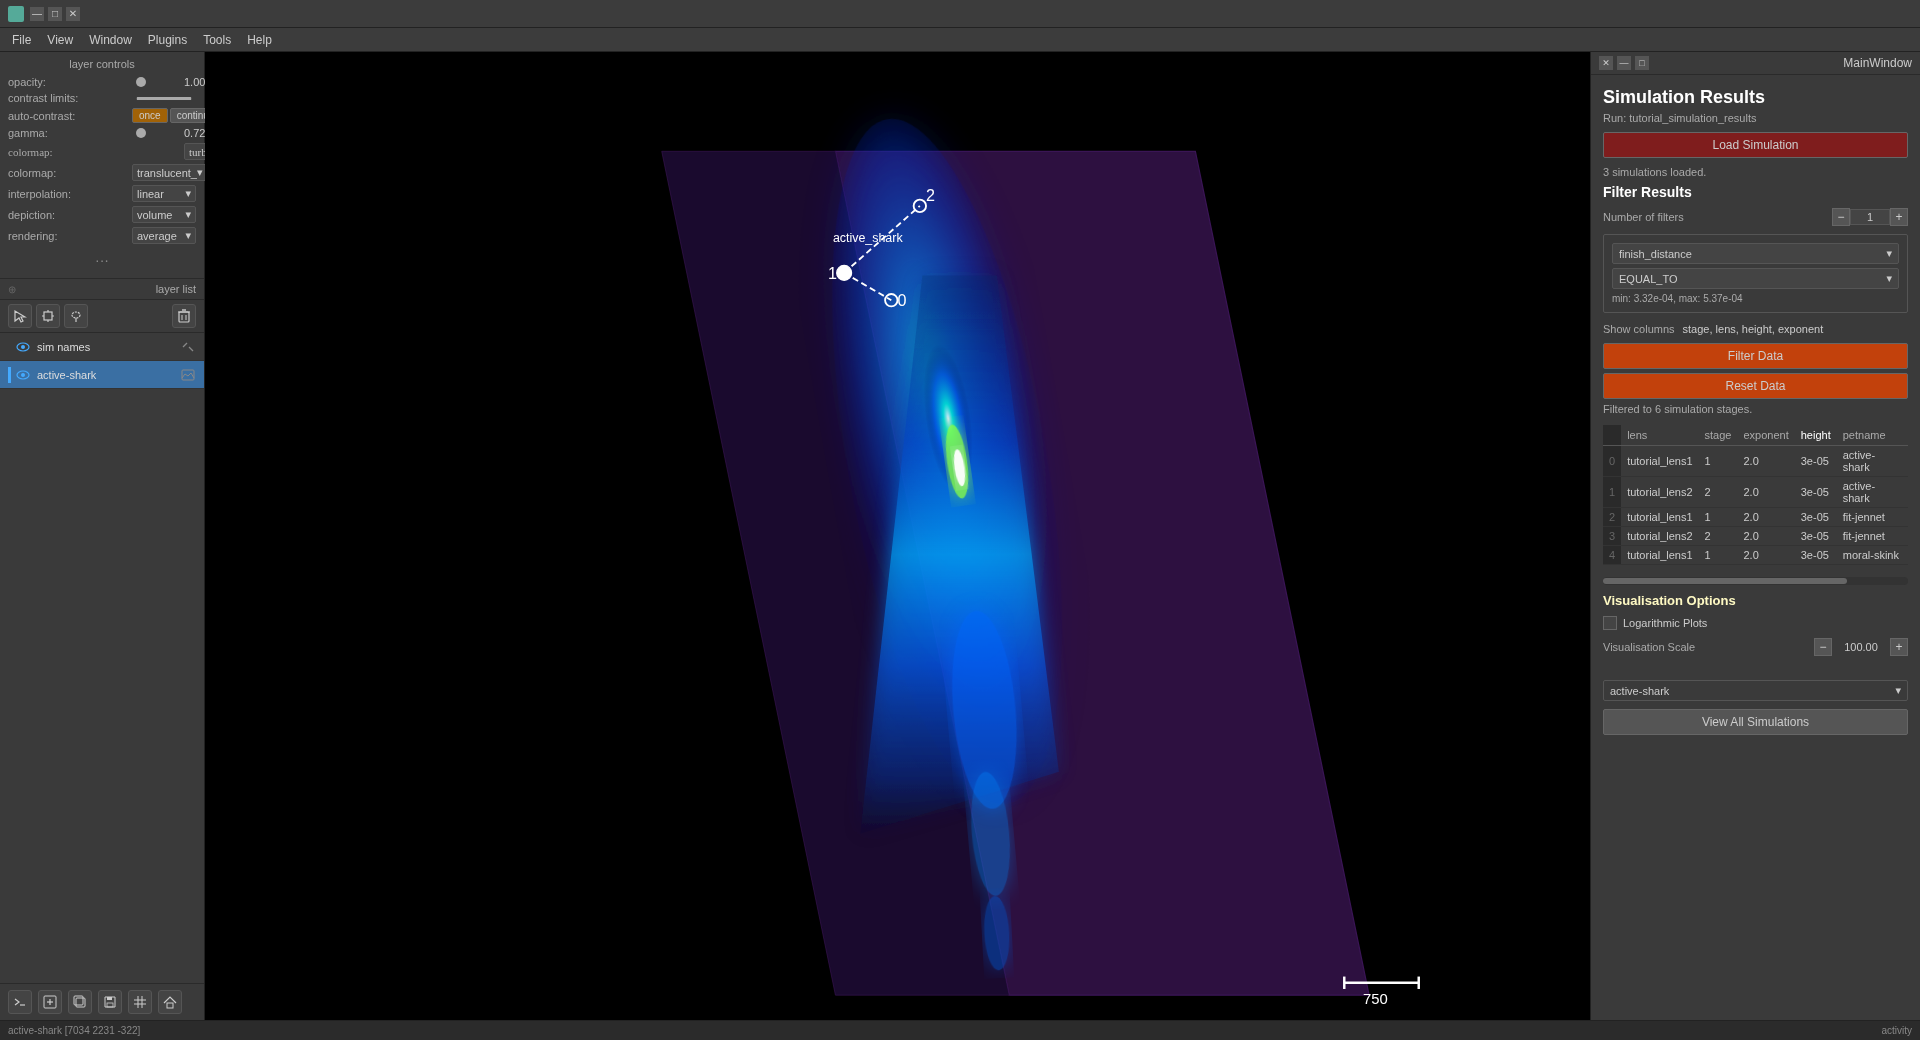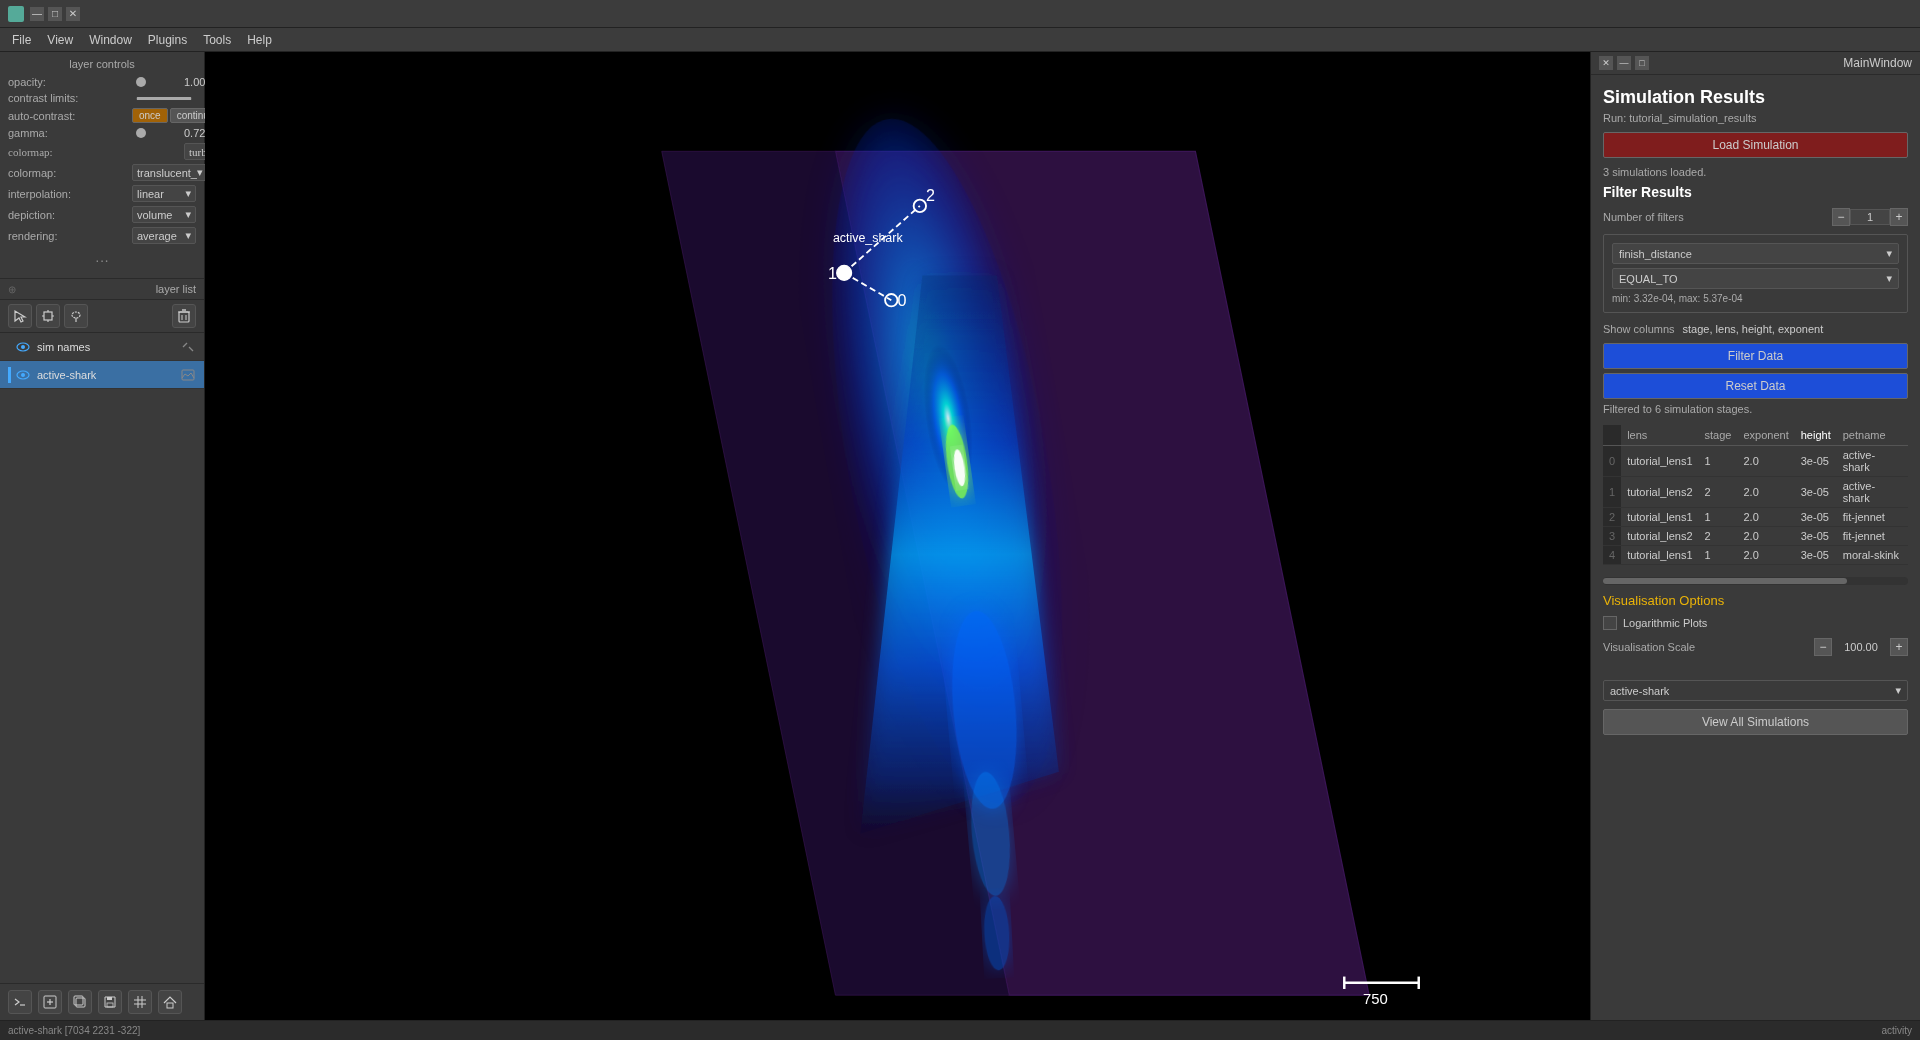--- a/index.html
+++ b/index.html
@@ -469,21 +469,21 @@
       margin-right: 8px;
       flex-shrink: 0;
     }
     .show-columns-val {
       color: #ccc;
     }
 
     .action-btn {
       width: 100%;
       padding: 5px;
-      background: #1d4ed8;
+      background: #c2410c;
       border: 1px solid #666;
       color: #ccc;
       font-size: 12px;
       cursor: pointer;
       border-radius: 2px;
       margin-bottom: 4px;
       text-align: center;
     }
 
     .filtered-label {
@@ -537,22 +537,22 @@
       top: 1px;
       width: 80%;
       height: 6px;
       background: #666;
       border-radius: 3px;
     }
 
     
     .vis-options-title {
       font-size: 13px;
-      font-weight: normal;
-      color: #eab308;
+      font-weight: bold;
+      color: #fef9c3;
       margin-bottom: 8px;
     }
     .checkbox-row {
       display: flex;
       align-items: center;
       margin-bottom: 8px;
     }
     .checkbox-box {
       width: 14px;
       height: 14px;

